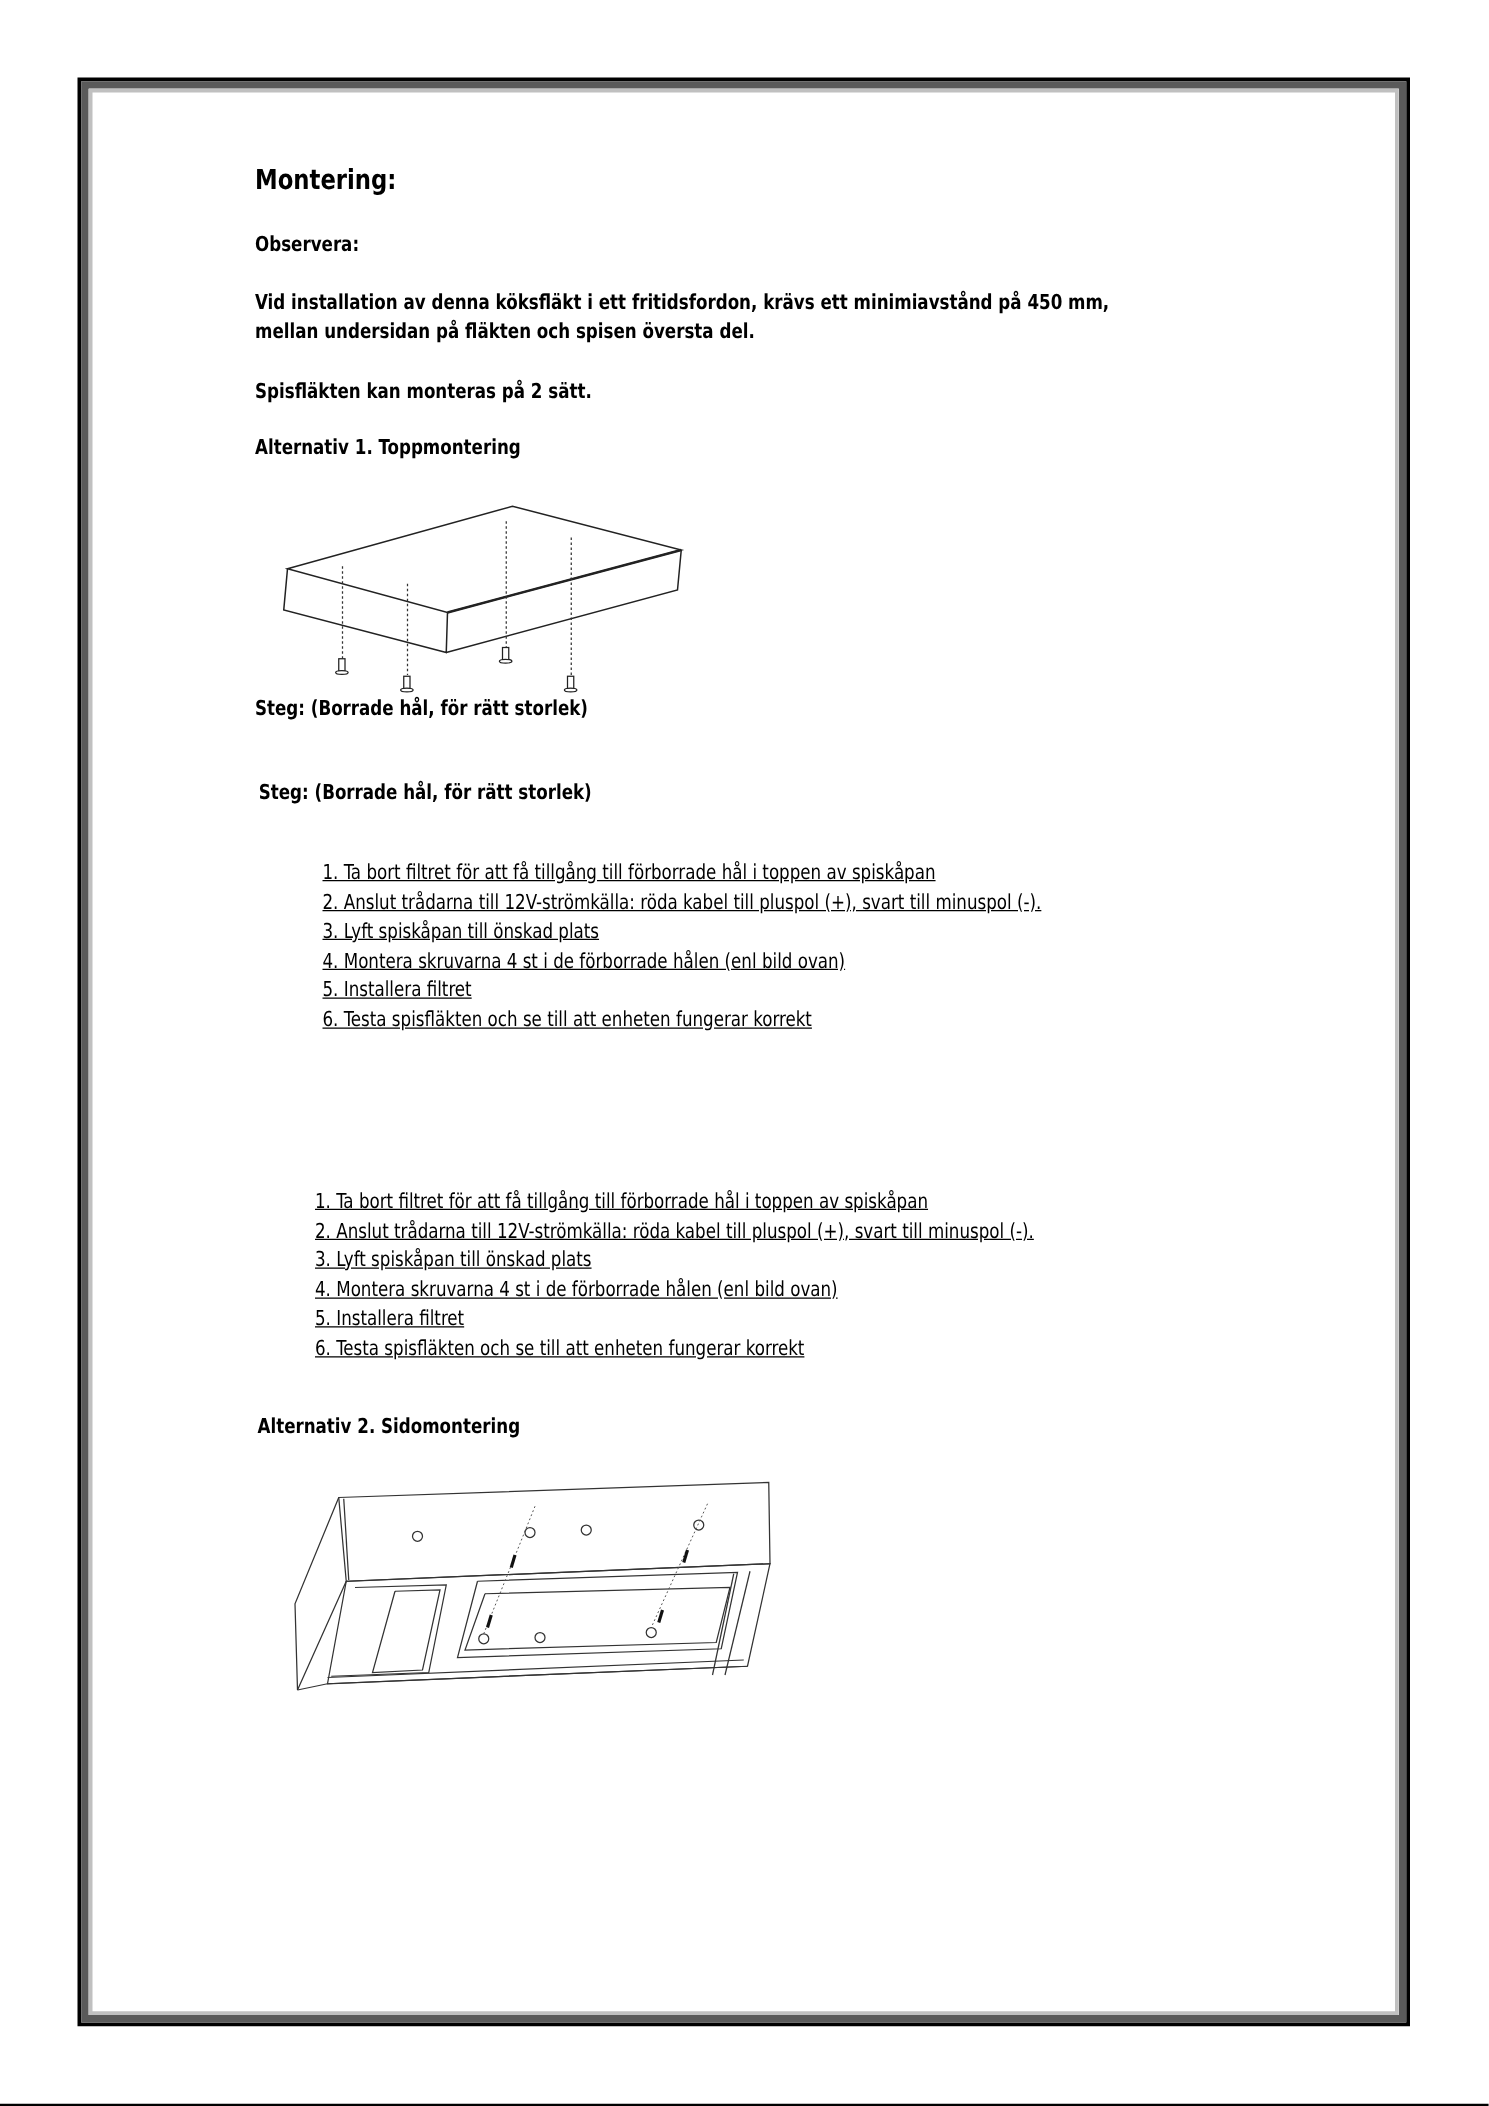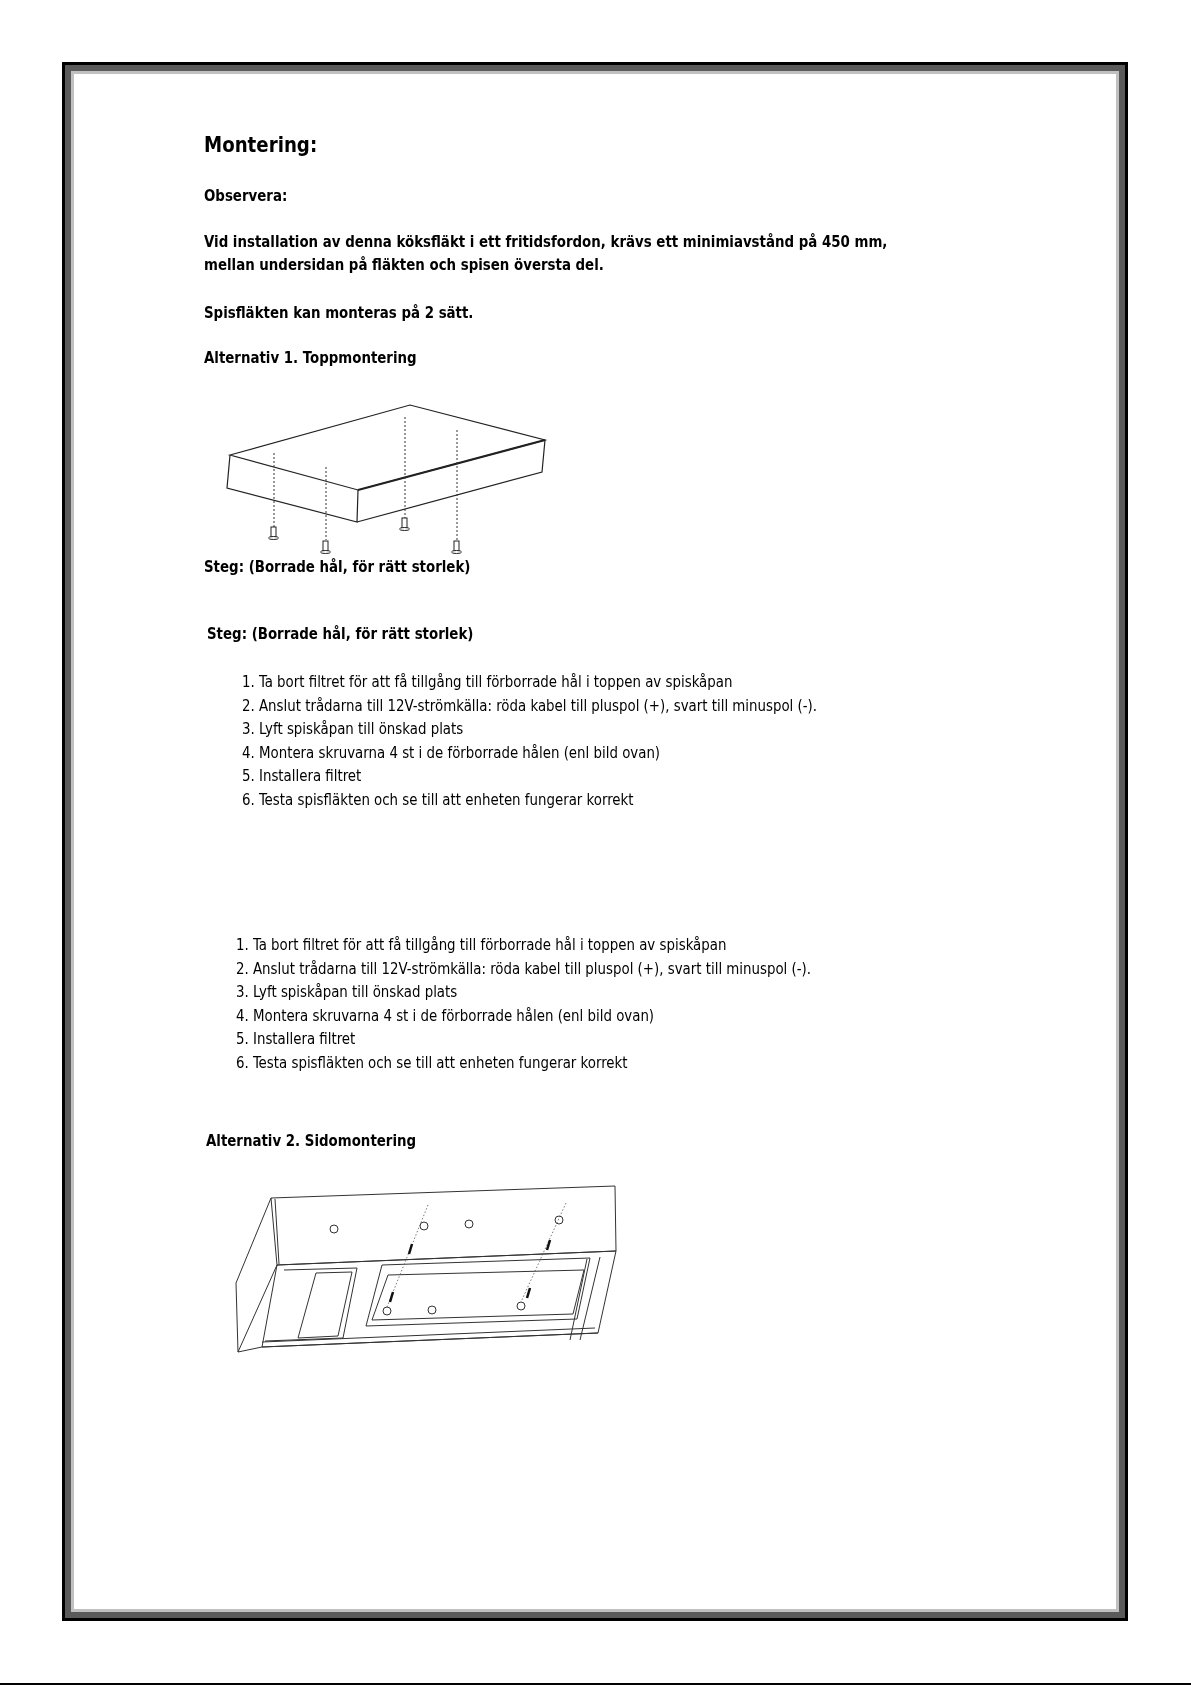--- a/index.html
+++ b/index.html
@@ -6,21 +6,21 @@
     body { width:1191px; height:1685px; position:relative; overflow:hidden;
            font-family:"DejaVu Sans Condensed","DejaVu Sans","Liberation Sans",sans-serif; color:#000; }
     .frame { position:absolute; left:62px; top:62px; width:1066px; height:1559px;
              box-sizing:border-box; border:3px solid #000; }
     .frame-mid { position:absolute; inset:0; border:6px solid #5a5a5a; box-sizing:border-box; }
     .frame-in { position:absolute; inset:6px; border:3px solid #c0c0c0; box-sizing:border-box; background:#fff; }
     .abs { position:absolute; white-space:nowrap; }
     .h1 { font-size:22px; font-weight:bold; transform:scaleX(0.92); transform-origin:left top; }
     .b  { font-size:16.5px; font-weight:bold; transform:scaleX(0.9); transform-origin:left top; }
     .obs{ font-size:16.5px; font-weight:bold; transform:scaleX(0.9); transform-origin:left top; }
-    .steps { position:absolute; margin:0; padding:0; list-style:none; }
+    .steps { position:absolute; margin:16px; padding:0; list-style:none;text-decoration:underline; }
     .steps li { font-size:16.5px; line-height:23.5px; white-space:nowrap; transform:scaleX(0.9); transform-origin:left top; }
     .bottom-line { position:absolute; left:0; top:1683px; width:1191px; height:2px; background:#000; }
     svg { position:absolute; overflow:visible; }
   </style>
 </head>
 <body>
 
 <div class="frame">
   <div class="frame-mid"></div>
   <div class="frame-in"></div>

